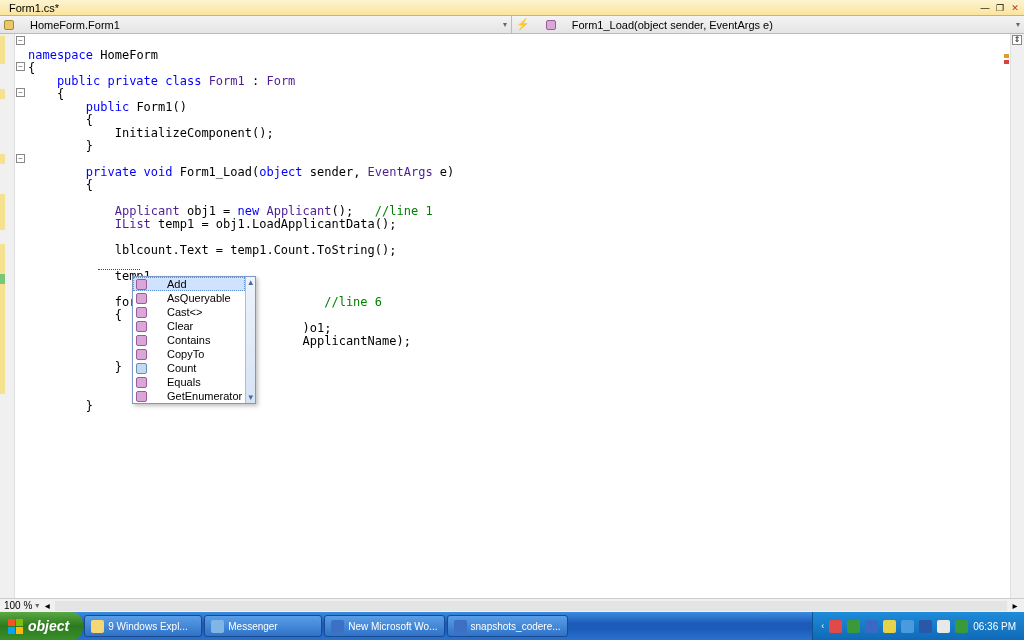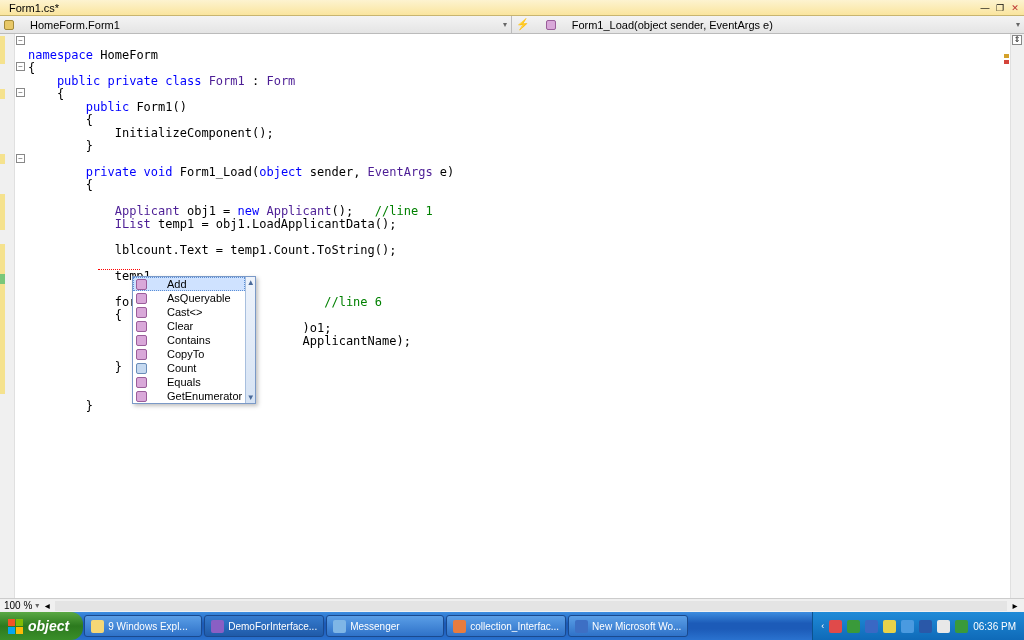--- a/index.html
+++ b/index.html
@@ -203,35 +203,31 @@
         <span></span>
         <span></span>
         <span></span>
       </span>
     <span>object</span>
   </div>
   <div class="titem">
       <span class="t-ic" style="background:#f5d776"></span>
       <span>9 Windows Expl...</span>
     </div>
-  <div class="titem active">
-      <span class="t-ic" style="background:#8a5fc4"></span>
-      <span>DemoForInterface...</span>
-    </div>
   <div class="titem">
       <span class="t-ic" style="background:#7fb6e6"></span>
       <span>Messenger</span>
     </div>
   <div class="titem">
-      <span class="t-ic" style="background:#e77c3f"></span>
-      <span>collection_Interfac...</span>
-    </div>
-  <div class="titem">
       <span class="t-ic" style="background:#3d6fc4"></span>
       <span>New Microsoft Wo...</span>
+    </div>
+  <div class="titem">
+      <span class="t-ic" style="background:#3d6fc4"></span>
+      <span>snapshots_codere...</span>
     </div>
   <div class="tray">
     <span style="font-size:9px">‹</span>
     <span class="tray-ic" style="background:#e04a4a"></span>
     <span class="tray-ic" style="background:#3a9a3a"></span>
     <span class="tray-ic" style="background:#3a68c4"></span>
     <span class="tray-ic" style="background:#e8d24a"></span>
     <span class="tray-ic" style="background:#4a9ae0"></span>
     <span class="tray-ic" style="background:#2a58a8"></span>
     <span class="tray-ic" style="background:#e8e8e8"></span>

